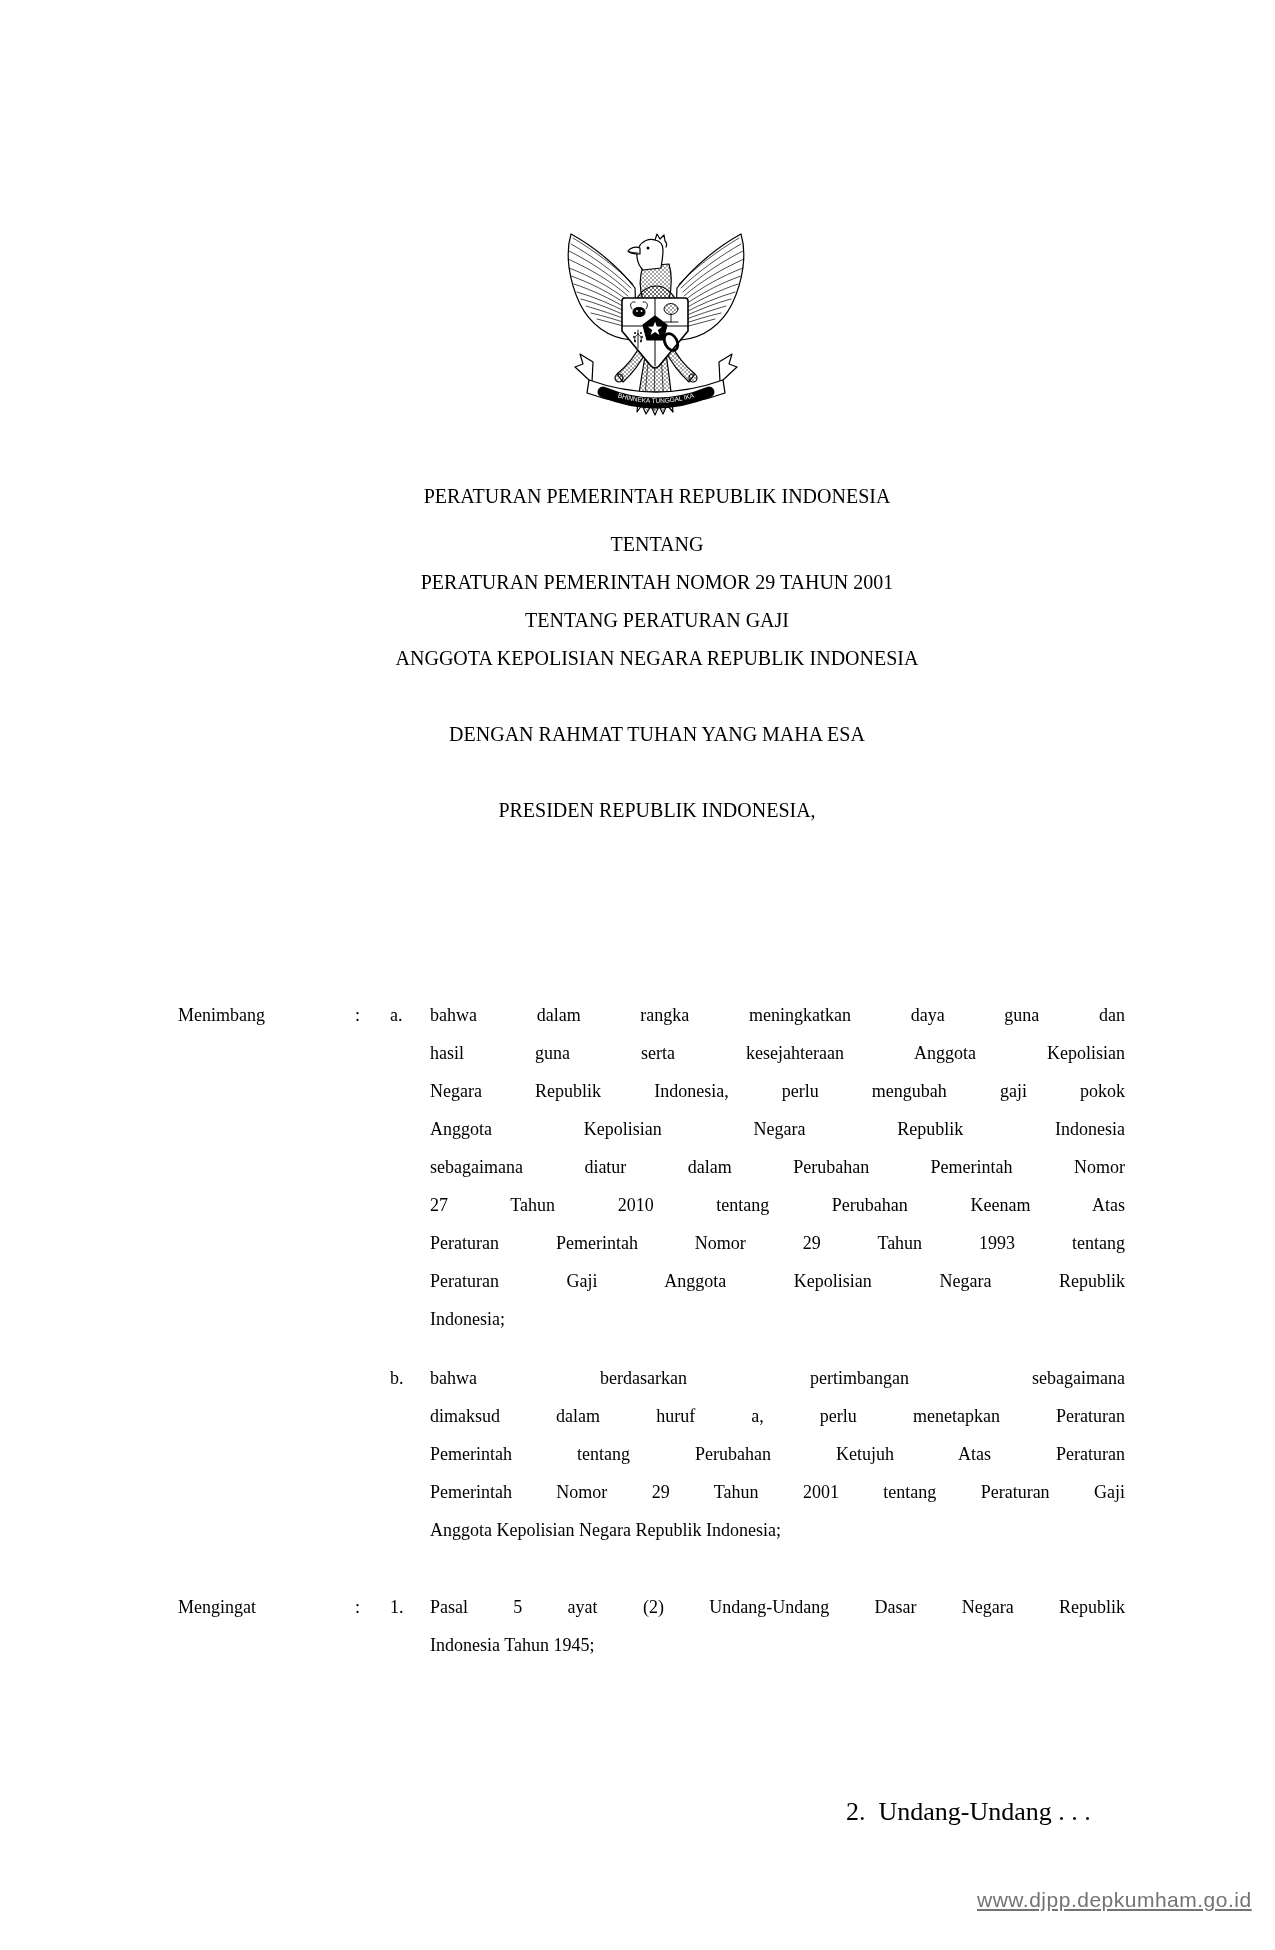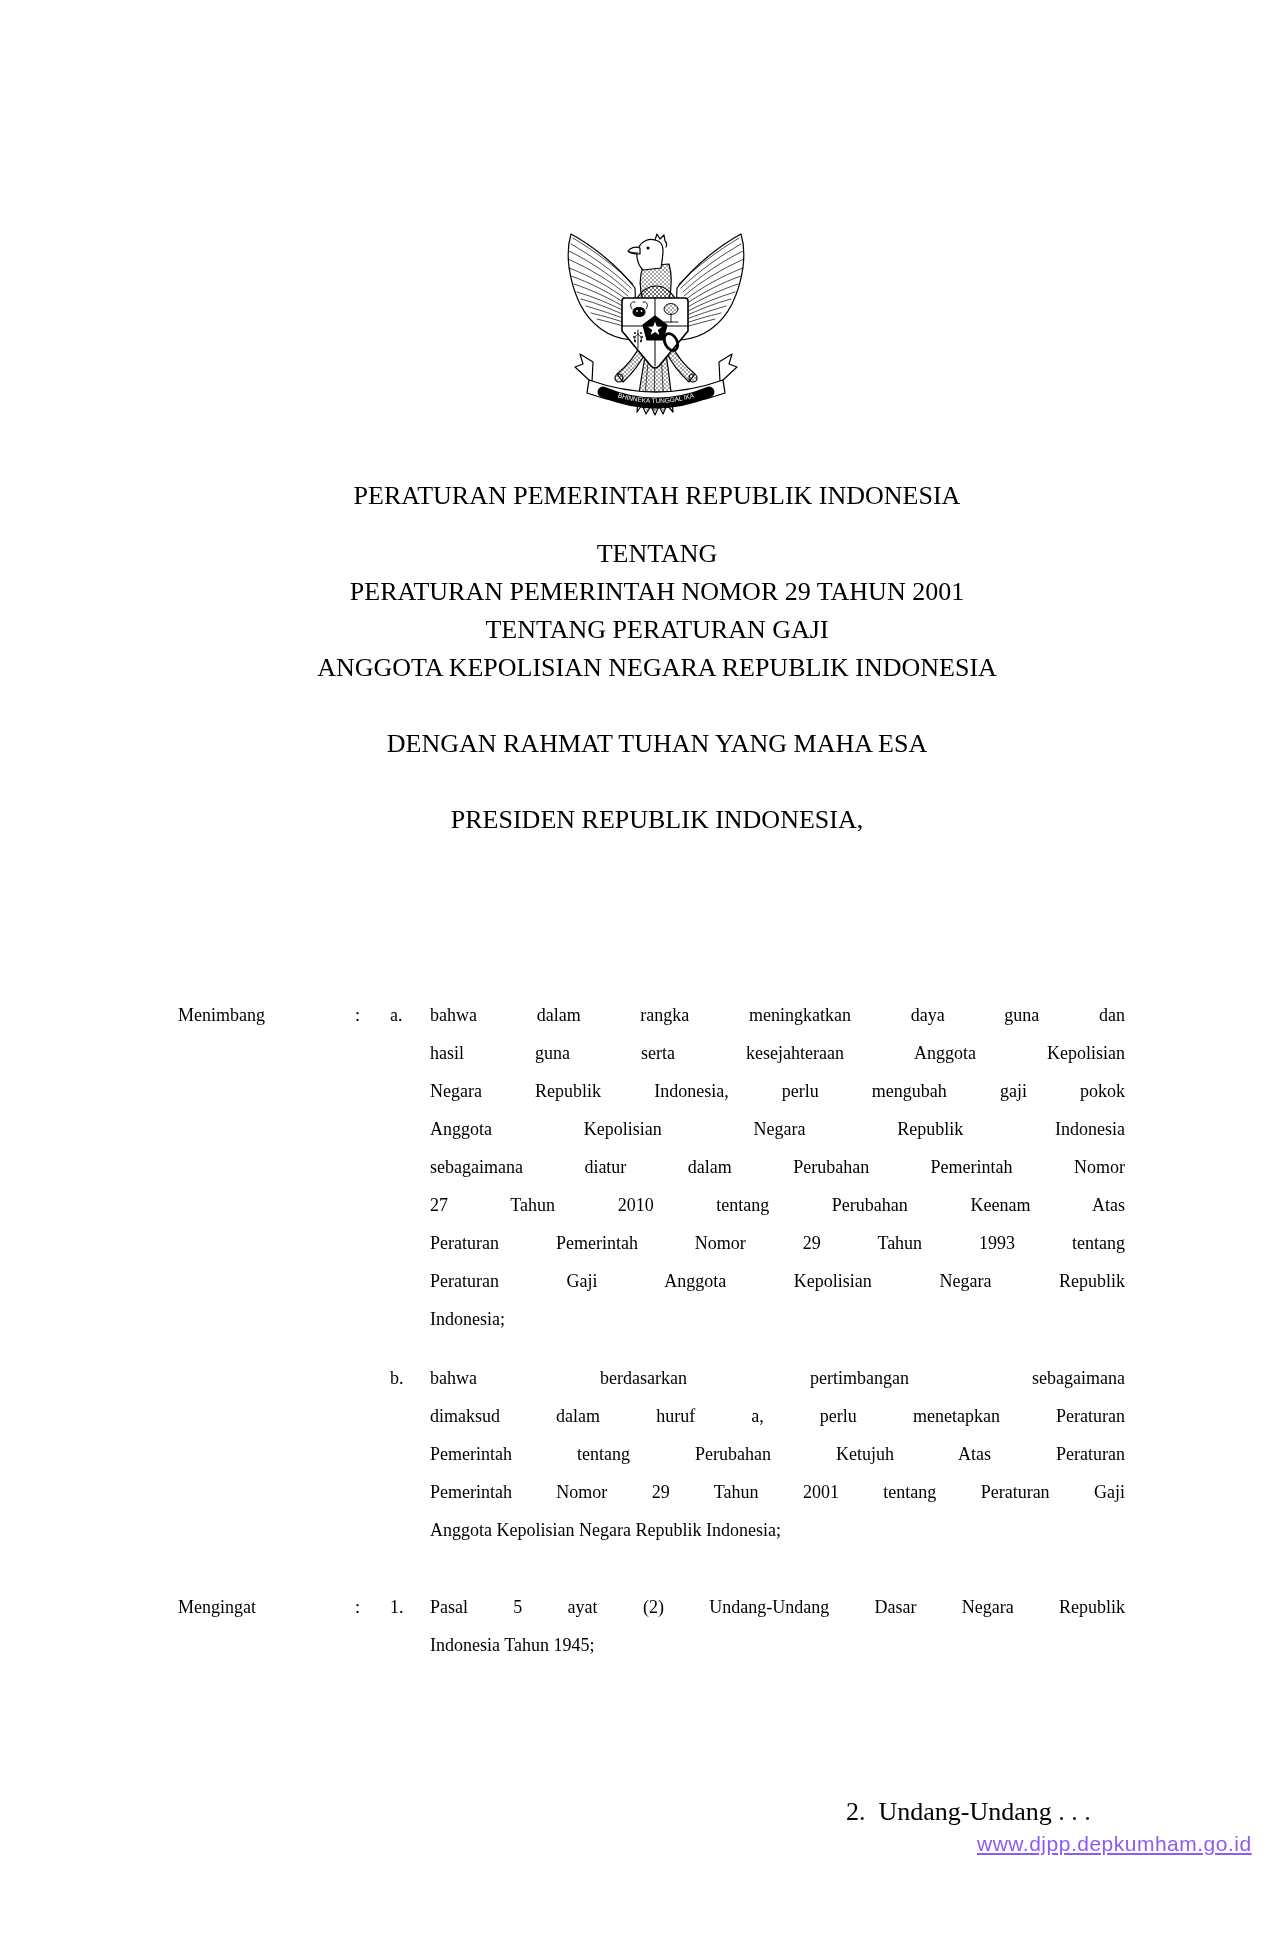--- a/index.html
+++ b/index.html
@@ -3,40 +3,40 @@
 <meta charset="utf-8">
 <style>
   html,body{margin:0;padding:0;background:#fff;}
   .page{
     position:relative;width:1275px;height:1950px;background:#ffffff;
     font-family:"Liberation Serif",serif;color:#000;overflow:hidden;
   }
   .emblem{position:absolute;left:563px;top:226px;width:186px;height:200px;}
   .title-block{
     position:absolute;left:183px;top:477px;width:948px;
-    text-align:center;font-size:26px;line-height:38px;white-space:nowrap;
+    text-align:center;font-size:20px;line-height:38px;white-space:nowrap;
   }
-  .t-gap-sm{margin-top:20px;}
+  .t-gap-sm{margin-top:10px;}
   .t-gap-lg{margin-top:38px;}
   .section{position:absolute;left:178px;width:947px;font-size:18px;line-height:38px;}
   #sec-menimbang{top:996px;}
   #sec-mengingat{top:1588px;}
   .sec-label{position:absolute;left:0;top:0;}
   .sec-colon{position:absolute;left:177px;top:0;}
   .sec-items{margin-left:212px;}
   .item{position:relative;padding-left:40px;}
   .item + .item{margin-top:21px;}
   .marker{position:absolute;left:0;top:0;}
   .jline{text-align:justify;text-align-last:justify;}
   .jline:last-child{text-align-last:left;}
   .catchword{position:absolute;left:846px;top:1797px;font-size:26px;line-height:30px;white-space:pre;}
   .watermark{
-    position:absolute;left:977px;top:1832px;
+    position:absolute;left:977px;top:1888px;
     font-family:"Liberation Sans",sans-serif;font-size:21px;letter-spacing:.5px;
-    color:#8b5cf6;text-decoration:underline;white-space:nowrap;
+    color:#737373;text-decoration:underline;white-space:nowrap;
   }
 </style>
 </head>
 <body>
 
 <div class="page">
 
   <svg class="emblem" viewBox="0 0 186 200" fill="none" stroke="#000" stroke-width="1.2" stroke-linejoin="round" stroke-linecap="round">
     <defs>
       <pattern id="hatch" width="4" height="4" patternUnits="userSpaceOnUse">

